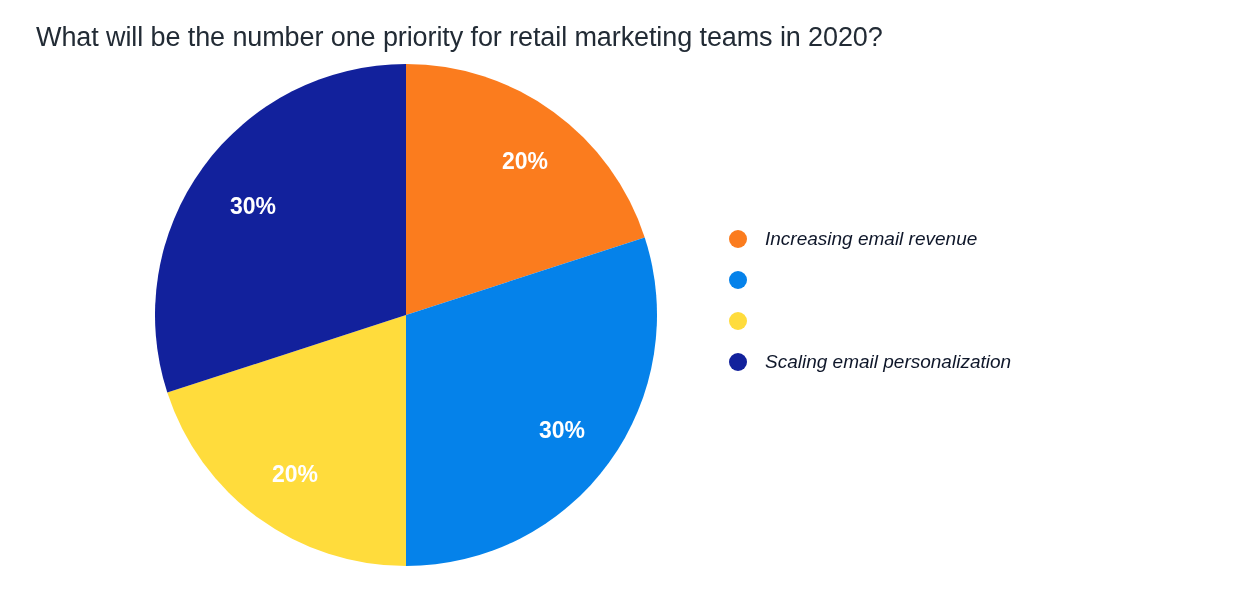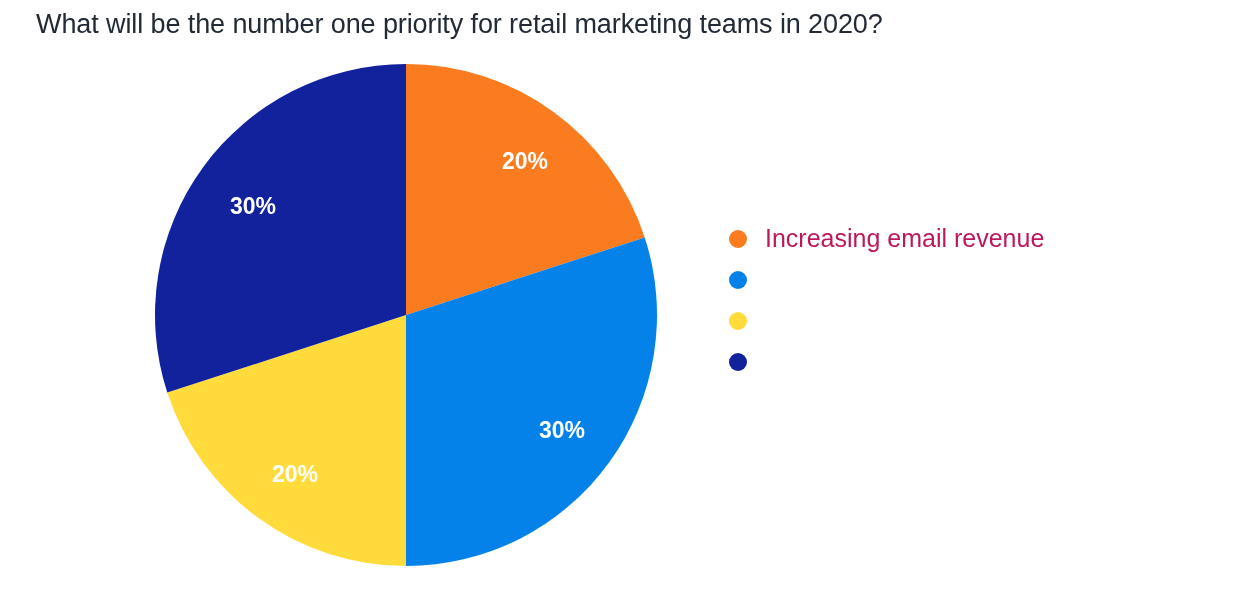--- a/index.html
+++ b/index.html
@@ -12,21 +12,21 @@
     height: 594px;
     position: relative;
     overflow: hidden;
     font-family: "Liberation Sans", sans-serif;
     -webkit-font-smoothing: antialiased;
   }
 
   #chart-title {
     position: absolute;
     left: 36px;
-    top: 4px;
+    top: 17px;
     font-size: 27px;
     font-weight: 400;
     color: #222b35;
     letter-spacing: -0.1px;
     white-space: nowrap;
     line-height: 40px;
   }
 
   #pie-wrap {
     position: absolute;
@@ -61,25 +61,26 @@
     height: 41px;
   }
   .legend-swatch {
     width: 18px;
     height: 18px;
     border-radius: 50%;
     flex: 0 0 auto;
     margin-right: 18px;
   }
   .legend-text {
-    font-size: 25px;
+    font-size: 19px;
     font-weight: 400;
-    color: #be185d;
+    color: #0f172a;
     white-space: nowrap;
     line-height: 1;
+    font-style: italic;
   }
 </style>
 </head>
 <body>
 
 <div id="chart-title">What will be the number one priority for retail marketing teams in 2020?</div>
 
 <div id="pie-wrap">
   <svg id="pie-svg" viewBox="0 0 720 594">
     <g id="pie-slices">
@@ -103,14 +104,15 @@
       <span class="legend-text">Increasing email revenue</span>
     </div>
     <div class="legend-row">
       <span class="legend-swatch" style="background: rgb(5, 130, 234);"></span>
     </div>
     <div class="legend-row">
       <span class="legend-swatch" style="background: rgb(255, 220, 60);"></span>
     </div>
     <div class="legend-row">
       <span class="legend-swatch" style="background: rgb(18, 33, 156);"></span>
+      <span class="legend-text">Scaling email personalization</span>
     </div>
   </div>
 
 </body></html>

